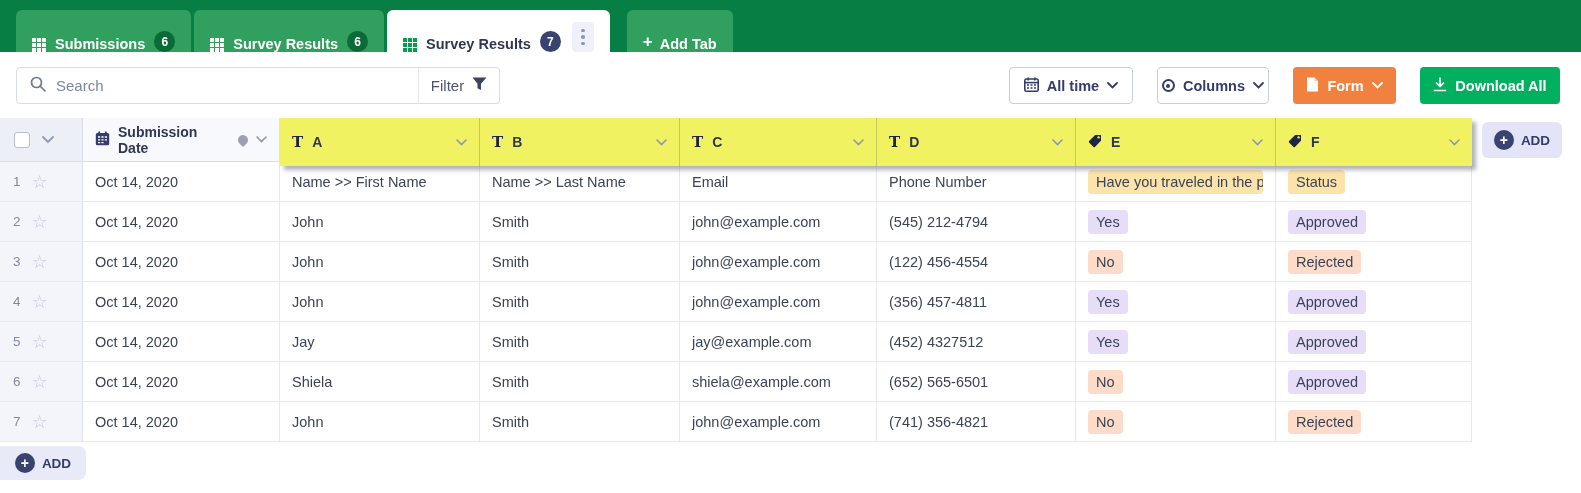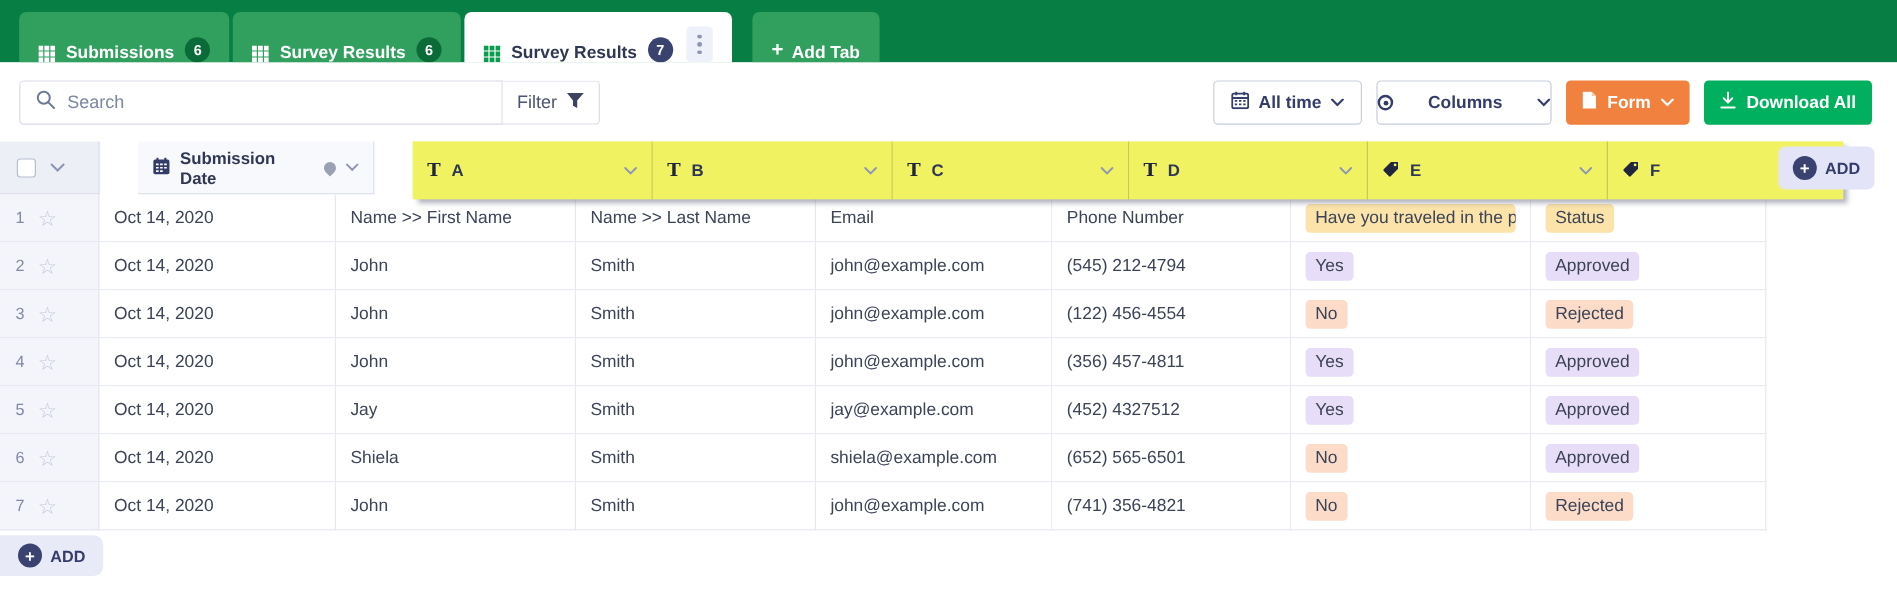--- a/index.html
+++ b/index.html
@@ -29,34 +29,34 @@
   .toolbar { position:absolute; top:52px; left:0; width:1581px; height:66px; background:#fff; }
   .search-wrap { position:absolute; left:16px; top:15px; height:37px; display:flex;border-radius:11px; }
   .search-box { width:403px; border:1px solid #d9dce9; border-radius:4px 0 0 4px;
     display:flex; align-items:center; padding:0 13px; gap:10px; background:#fff; }
   .search-box input { border:none; outline:none; font-size:15px; color:#3b4357; width:100%;
     font-family:"Liberation Sans", sans-serif; background:transparent; }
   .search-box input::placeholder { color:#7b86a1; }
   .filter-btn { width:82px; border:1px solid #d9dce9; border-left:1px solid #e4e6f0;
     margin-left:-1px; border-radius:0 4px 4px 0; display:flex; align-items:center;
     justify-content:center; gap:8px; color:#4c5470; font-size:15px; background:#fff; cursor:pointer; }
-  .right-btns { position:absolute; right:21px; top:15px; height:37px; display:flex; gap:12px; }
+  .right-btns { position:absolute; right:21px; top:15px; height:37px; display:flex; gap:24px; }
   .tbtn { height:37px; display:flex; align-items:center; justify-content:center; gap:8px;
     border-radius:4px; font-size:14.5px; font-weight:700; cursor:pointer; }
   .tbtn.outline { border:1px solid #c9cede; background:#fff; color:#343c6a; }
   .tbtn.alltime { width:124px; }
-  .tbtn.columns { width:146px;justify-content:space-between; }
+  .tbtn.columns { width:112px; }
   .tbtn.form { width:103px; background:#f0813e; color:#fff; }
   .tbtn.download { width:140px; background:#00b05e; color:#fff; }
   .ring-dot { width:13px; height:13px; border:2.6px solid #343c6a; border-radius:50%;
     display:flex; align-items:center; justify-content:center; }
   .ring-dot i { width:4px; height:4px; background:#343c6a; border-radius:50%; }
 
   
-  .thead { position:absolute; top:118px; left:0; display:flex; align-items:flex-start;gap:32px; }
+  .thead { position:absolute; top:118px; left:0; display:flex; align-items:flex-start; }
   .th { height:44px; border-bottom:1px solid #d9dce9; border-right:1px solid #dfe2ee;
     background:#f8f9fc; display:flex; align-items:center; padding:0 12px; gap:8px;
     font-weight:700; color:#2f3755; font-size:14px; cursor:pointer; }
   .th.gutter { width:83px; background:#edeff7; gap:12px; padding:0 14px; border-right:1px solid #d9dce9; }
   .th.datecol { width:197px; }
   .checkbox { width:16px; height:16px; background:#fff; border:1.5px solid #b6bdd1;
     border-radius:3px; cursor:pointer; }
   .drag-group { display:flex; height:48px; position:relative; z-index:3;
     box-shadow:4px 4px 4px rgba(100,104,125,.5); background:#f0f262; }
   .drag-group .th { background:#f0f262; border-bottom:none; height:48px;

